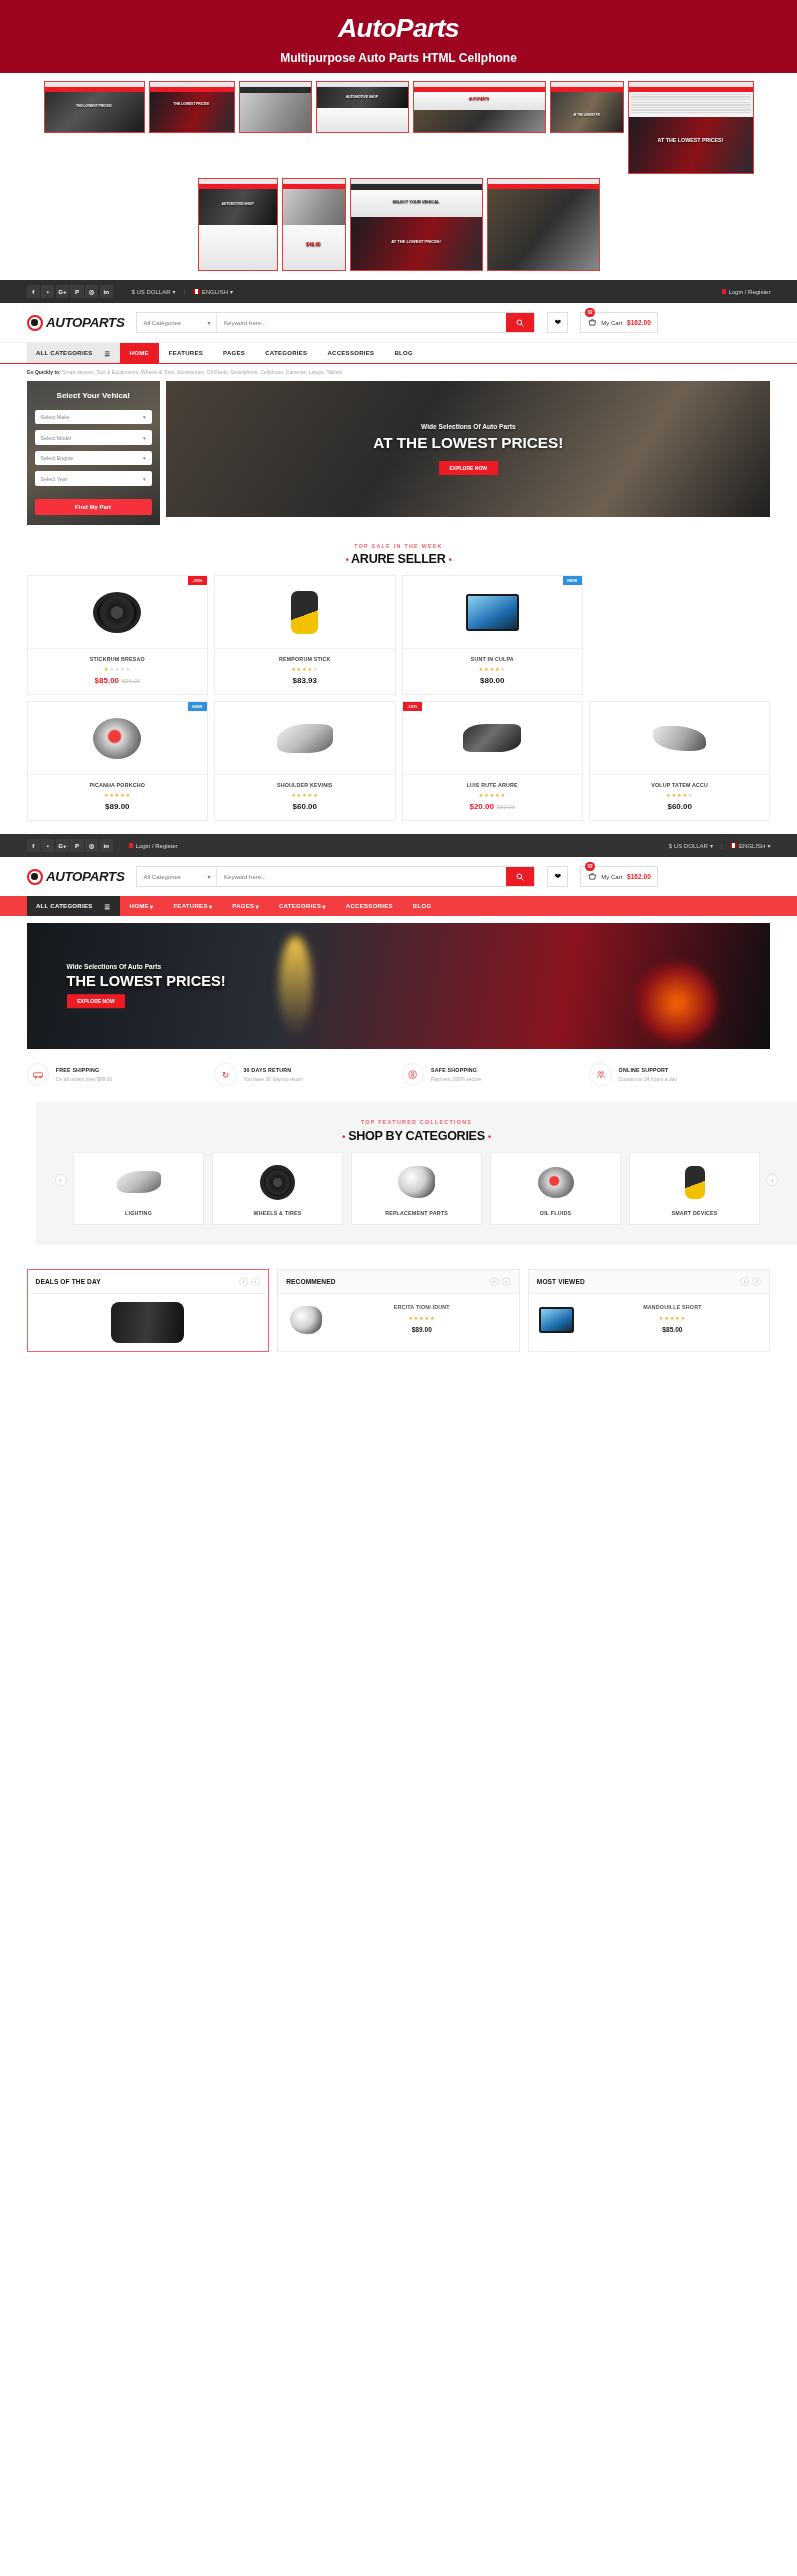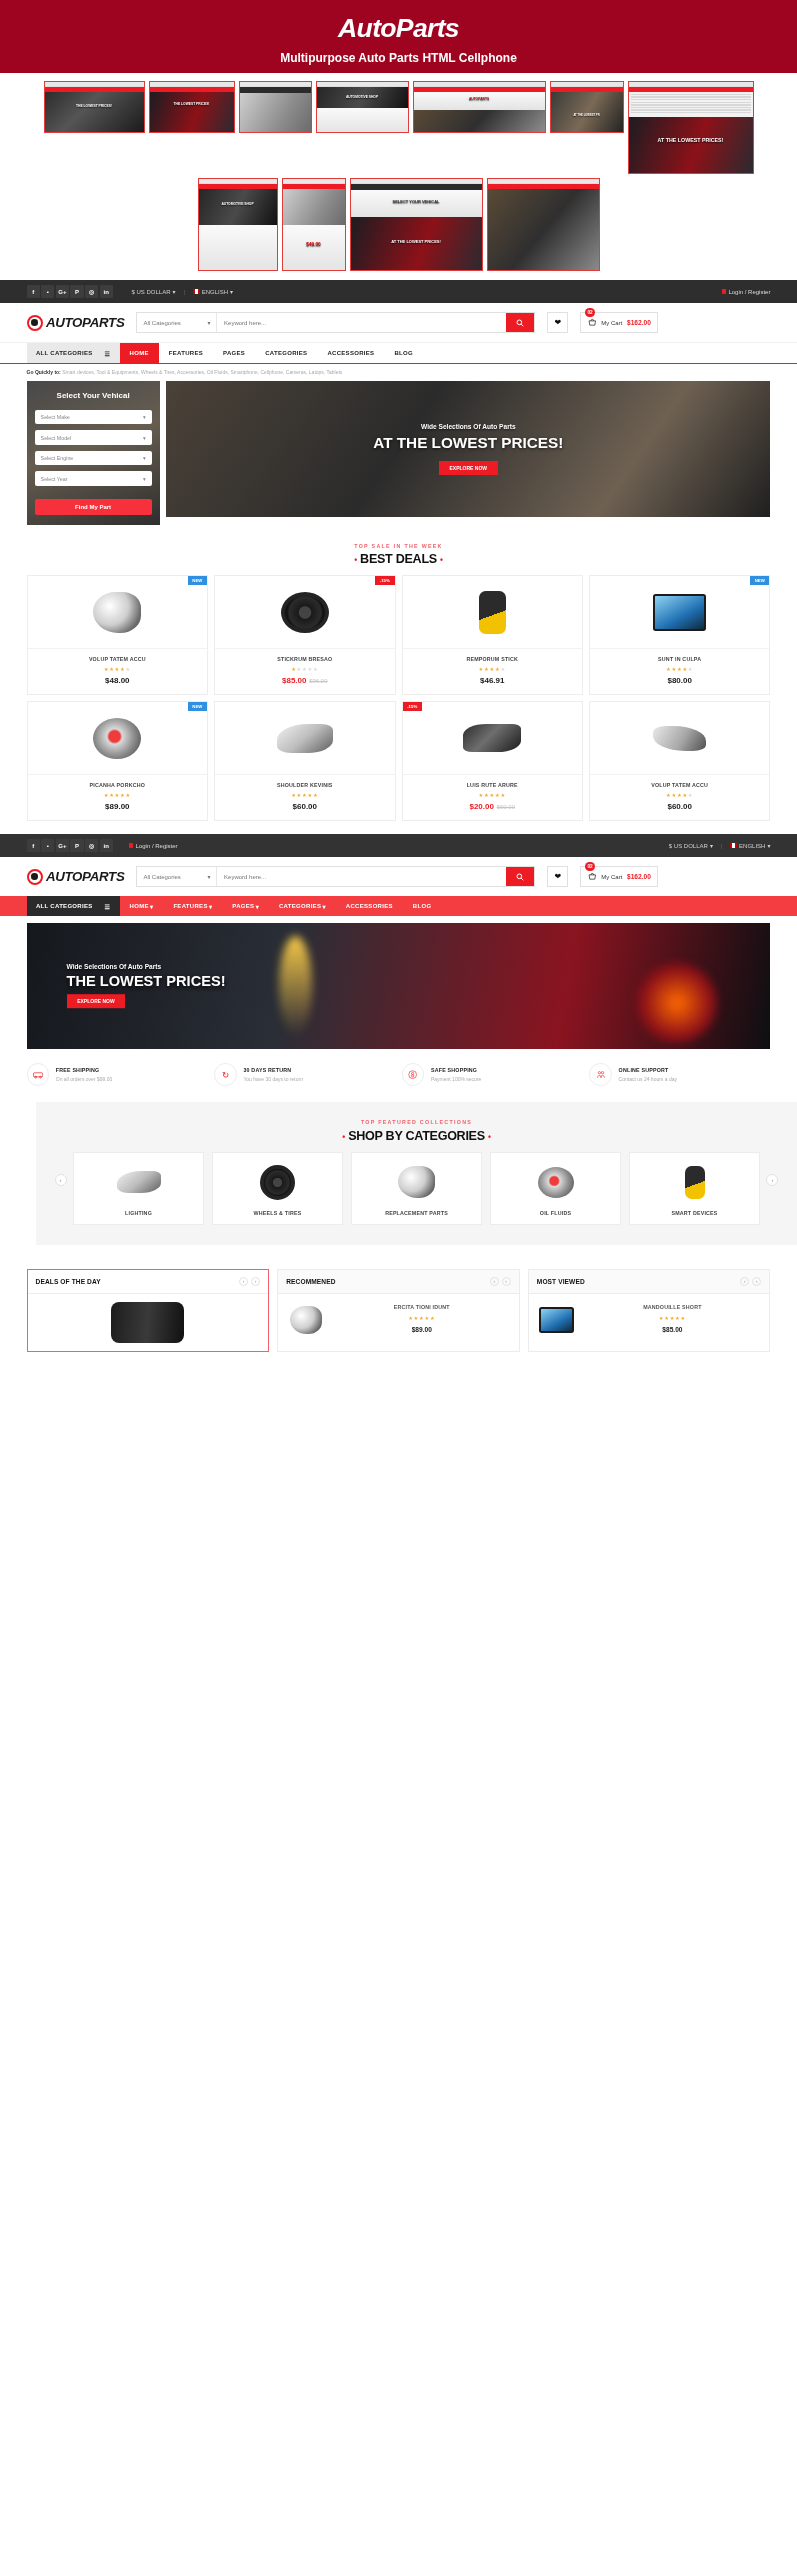--- a/index.html
+++ b/index.html
@@ -406,55 +406,44 @@
       <div class="hero-sub">Wide Selections Of Auto Parts</div>
       <div class="hero-title">AT THE LOWEST PRICES!</div>
       <button class="explore">EXPLORE NOW</button>
     </div>
   </div>
 </div>
 
 <div class="sec-head">
   <div class="sec-kicker">TOP SALE IN THE WEEK</div>
   <div class="sec-title"><span class="dot">•</span>
-    <span>BEST DEALS</span>
+    <span>ARURE SELLER</span>
     <span class="dot">•</span></div>
 </div>
 
 <div class="grid">
-  <div class="card">
-    <div class="tag new">NEW</div>
-    <div class="card-img">
-        <div class="art alt"></div>
-      </div>
-    <div class="card-body">
-      <div class="p-name">VOLUP TATEM ACCU</div>
-      <div class="stars"><span class="on">★★★★</span><span>★</span></div>
-      <div class="price"><span>$48.00</span></div>
-    </div>
-  </div>
   <div class="card">
     <div class="tag sale">-15%</div>
     <div class="card-img">
         <div class="art wheel"></div>
       </div>
     <div class="card-body">
       <div class="p-name">STICKRUM BRESAO</div>
       <div class="stars"><span class="on">★</span><span>★★★★</span></div>
       <div class="price sale"><span>$85.00</span><span class="price-old">$96.00</span></div>
     </div>
   </div>
   <div class="card">
     <div class="card-img">
         <div class="art scan"></div>
       </div>
     <div class="card-body">
       <div class="p-name">REMPORUM STICK</div>
       <div class="stars"><span class="on">★★★★</span><span>★</span></div>
-      <div class="price"><span>$46.91</span></div>
+      <div class="price"><span>$83.93</span></div>
     </div>
   </div>
   <div class="card">
     <div class="tag new">NEW</div>
     <div class="card-img">
         <div class="art mon"></div>
       </div>
     <div class="card-body">
       <div class="p-name">SUNT IN CULPA</div>
       <div class="stars"><span class="on">★★★★</span><span>★</span></div>

